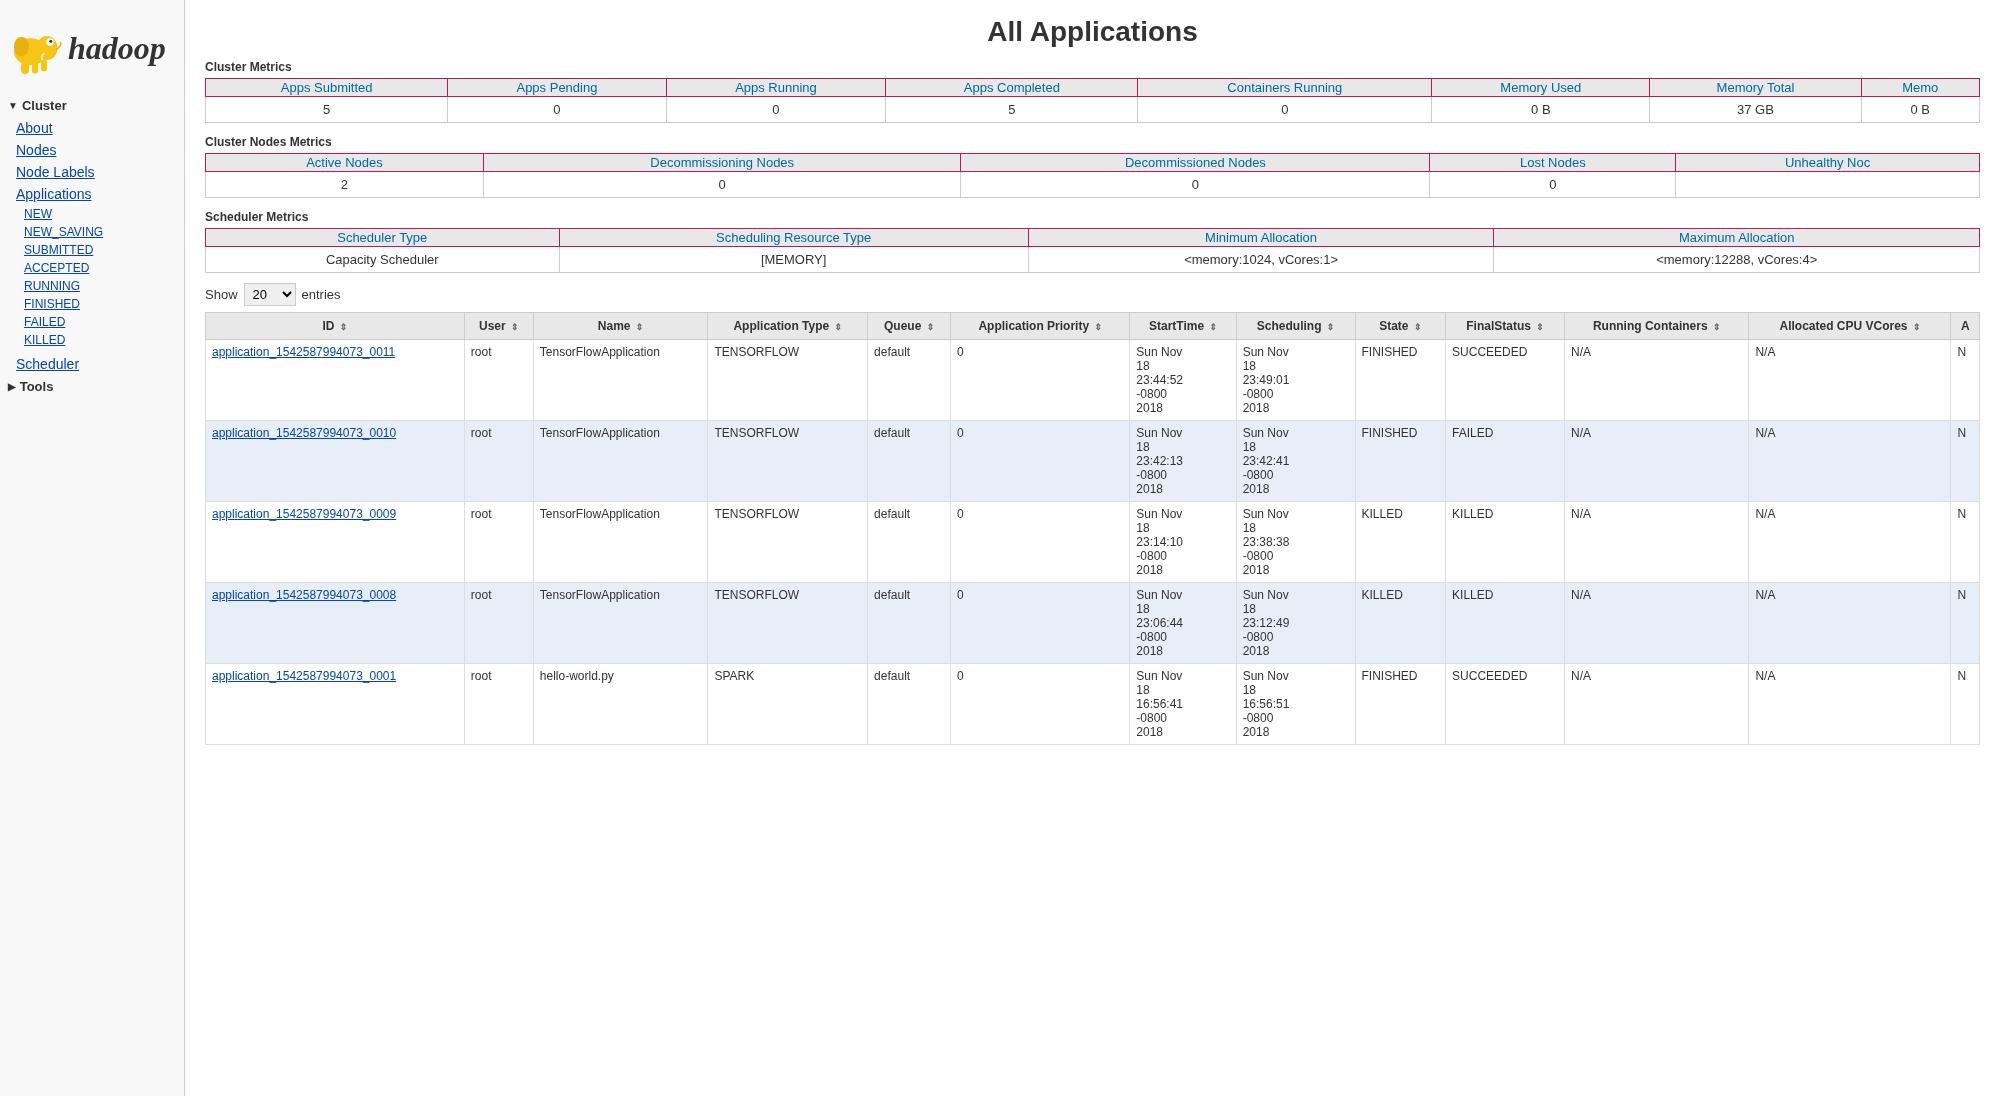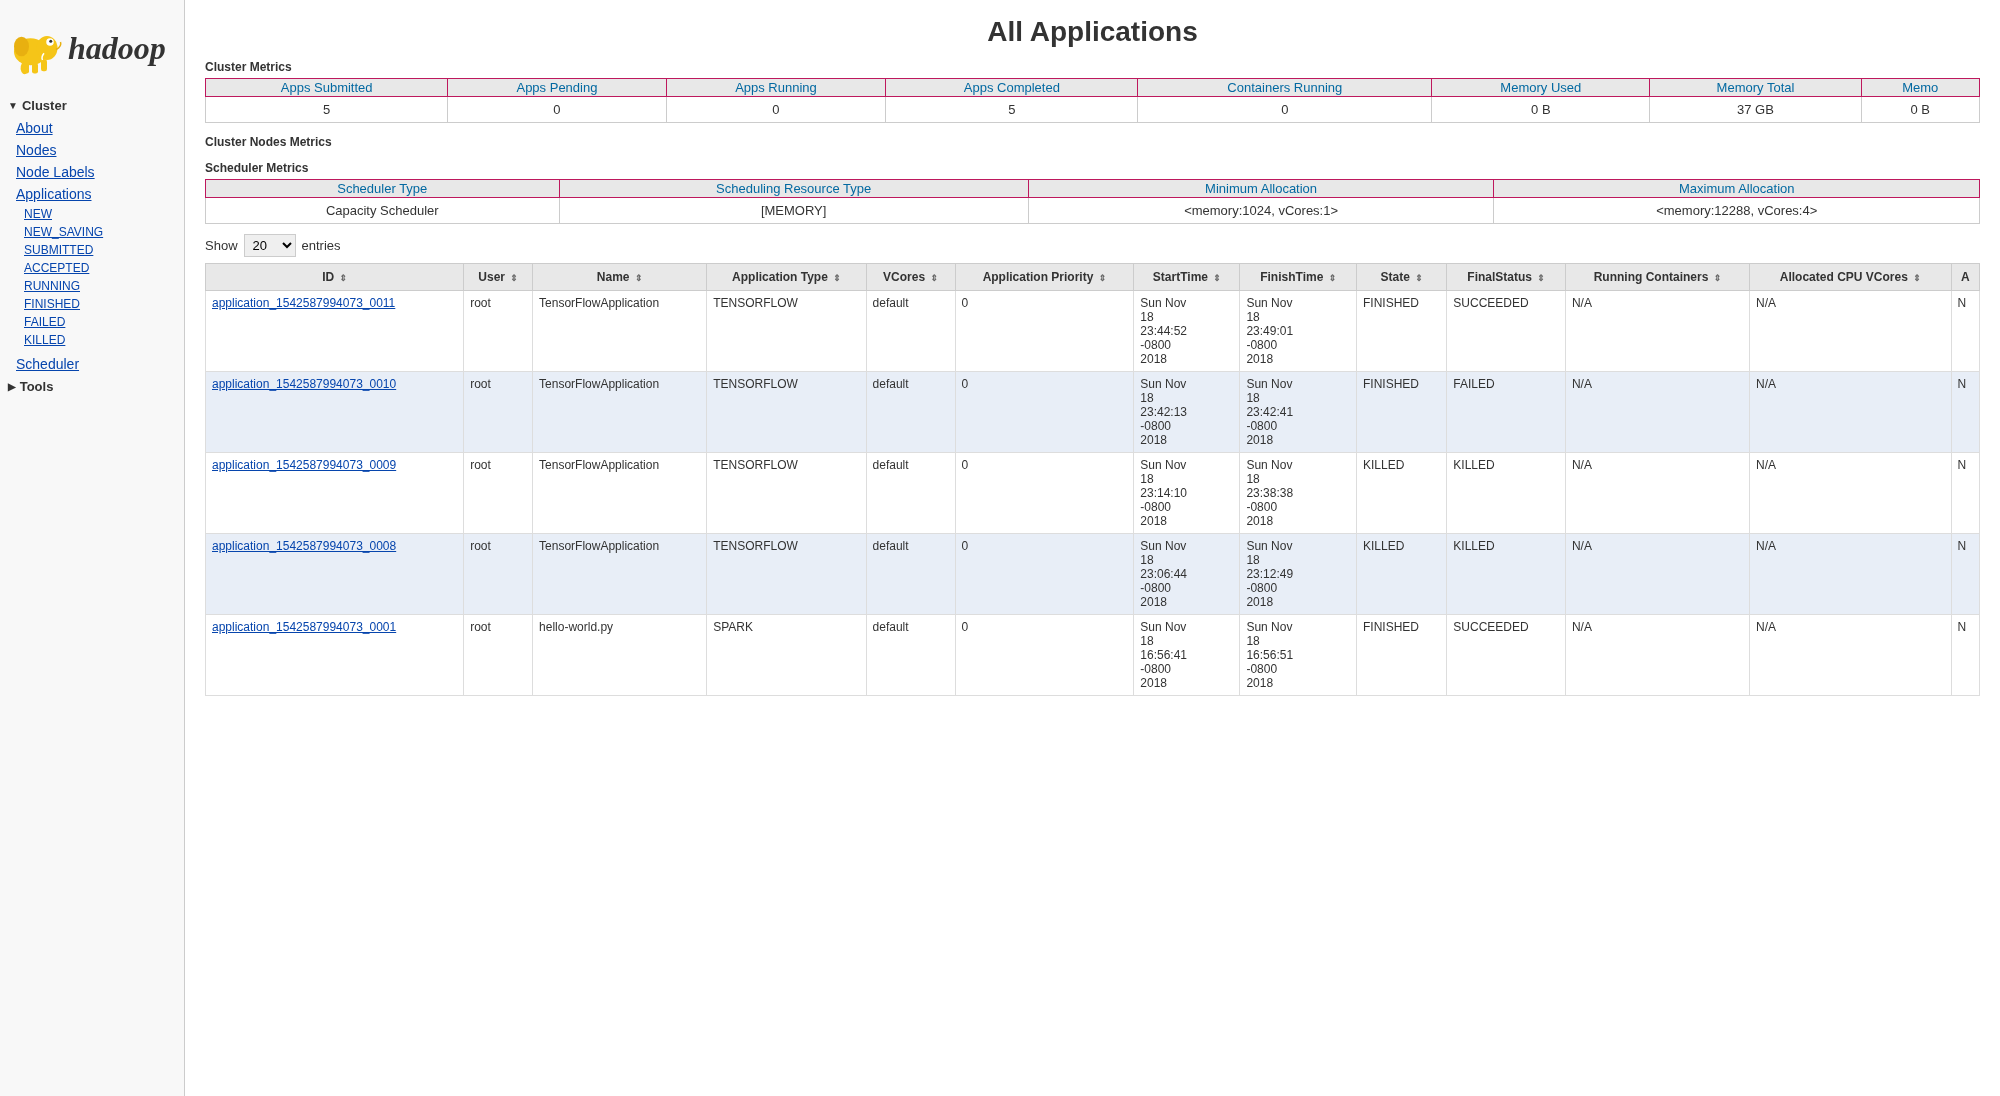--- a/index.html
+++ b/index.html
@@ -142,20 +142,40 @@
           <td>5</td>
           <td>0</td>
           <td>0 B</td>
           <td>37 GB</td>
           <td>0 B</td>
         </tr>
       </tbody>
     </table>
 
     <div class="section-title">Cluster Nodes Metrics</div>
+    <table class="metrics-table">
+      <thead>
+        <tr>
+          <th>Active Nodes</th>
+          <th>Decommissioning Nodes</th>
+          <th>Decommissioned Nodes</th>
+          <th>Lost Nodes</th>
+          <th>Unhealthy Noc</th>
+        </tr>
+      </thead>
+      <tbody>
+        <tr>
+          <td>2</td>
+          <td>0</td>
+          <td>0</td>
+          <td>0</td>
+          <td></td>
+        </tr>
+      </tbody>
+    </table>
 
     <div class="section-title">Scheduler Metrics</div>
     <table class="metrics-table">
       <thead>
         <tr>
           <th>Scheduler Type</th>
           <th>Scheduling Resource Type</th>
           <th>Minimum Allocation</th>
           <th>Maximum Allocation</th>
         </tr>
@@ -195,33 +215,33 @@
             </th>
             <th>
               <span>Name</span>
               <span class="sort-arrows">⇕</span>
             </th>
             <th>
               <span>Application Type</span>
               <span class="sort-arrows">⇕</span>
             </th>
             <th>
-              <span>VCores</span>
+              <span>Queue</span>
               <span class="sort-arrows">⇕</span>
             </th>
             <th>
               <span>Application Priority</span>
               <span class="sort-arrows">⇕</span>
             </th>
             <th>
               <span>StartTime</span>
               <span class="sort-arrows">⇕</span>
             </th>
             <th>
-              <span>FinishTime</span>
+              <span>Scheduling</span>
               <span class="sort-arrows">⇕</span>
             </th>
             <th>
               <span>State</span>
               <span class="sort-arrows">⇕</span>
             </th>
             <th>
               <span>FinalStatus</span>
               <span class="sort-arrows">⇕</span>
             </th>

